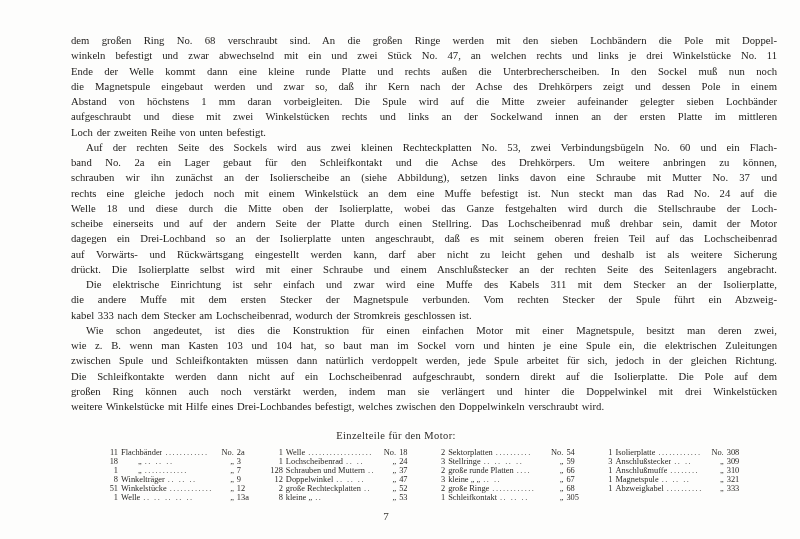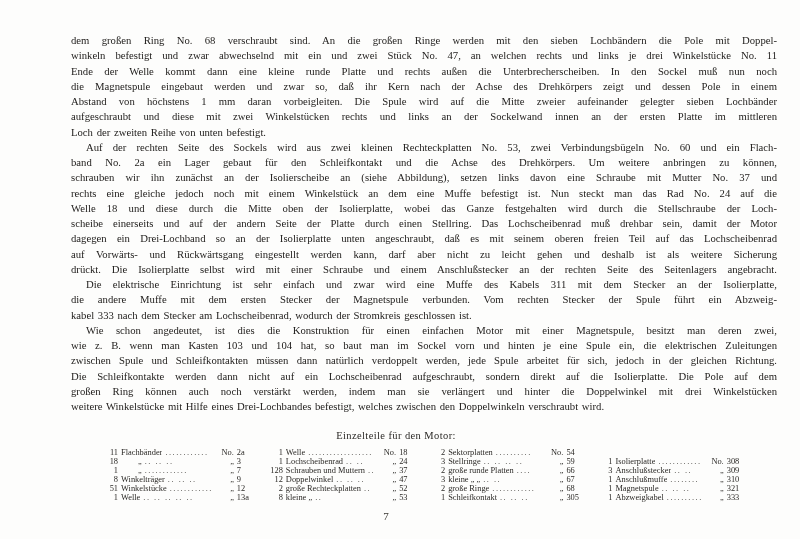--- a/index.html
+++ b/index.html
@@ -53,21 +53,21 @@
     font-size: 10.5px;
     letter-spacing: 0.4px;
     color: #2a2825;
   }
   .parts-columns {
     position: absolute;
     top: 449px;
     left: 100px;
     width: 592px;
     display: flex;
-    align-items: flex-end;
+    align-items: flex-start;
   }
   .pcol {
     padding: 0 3px;
   }
   .pcol-0 { flex: 0 0 25.5%; }
   .pcol-1 { flex: 0 0 21.4%; }
   .pcol-2 { flex: 0 0 26.4%; }
   .pcol-3 { flex: 0 0 24.3%; }
   .pdivider {
     flex: 0 0 1px;

